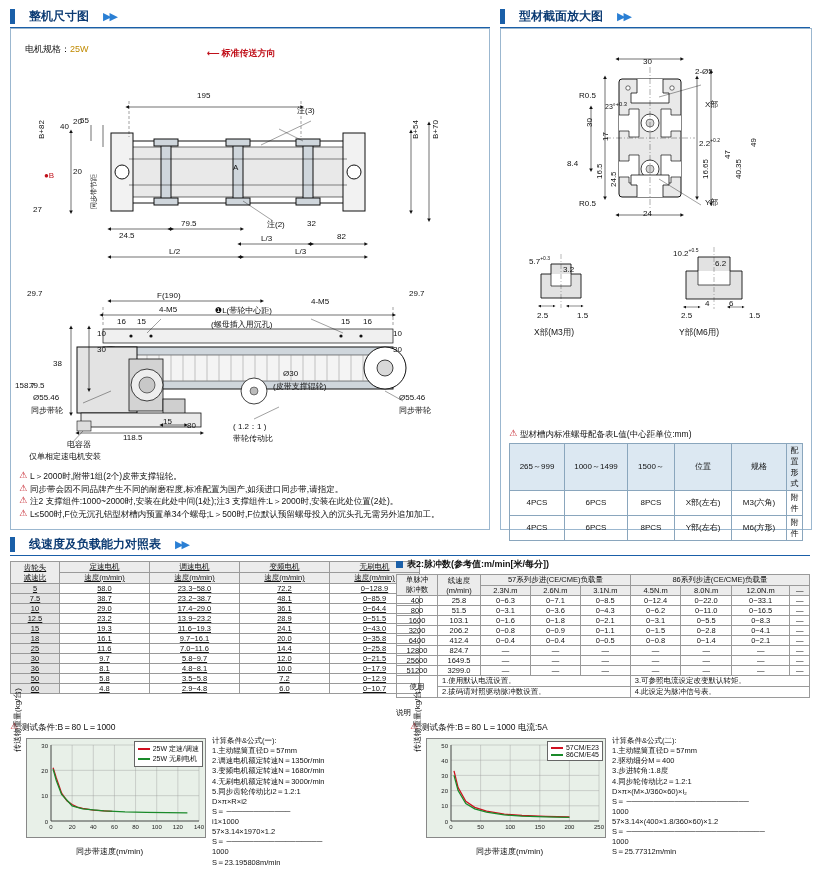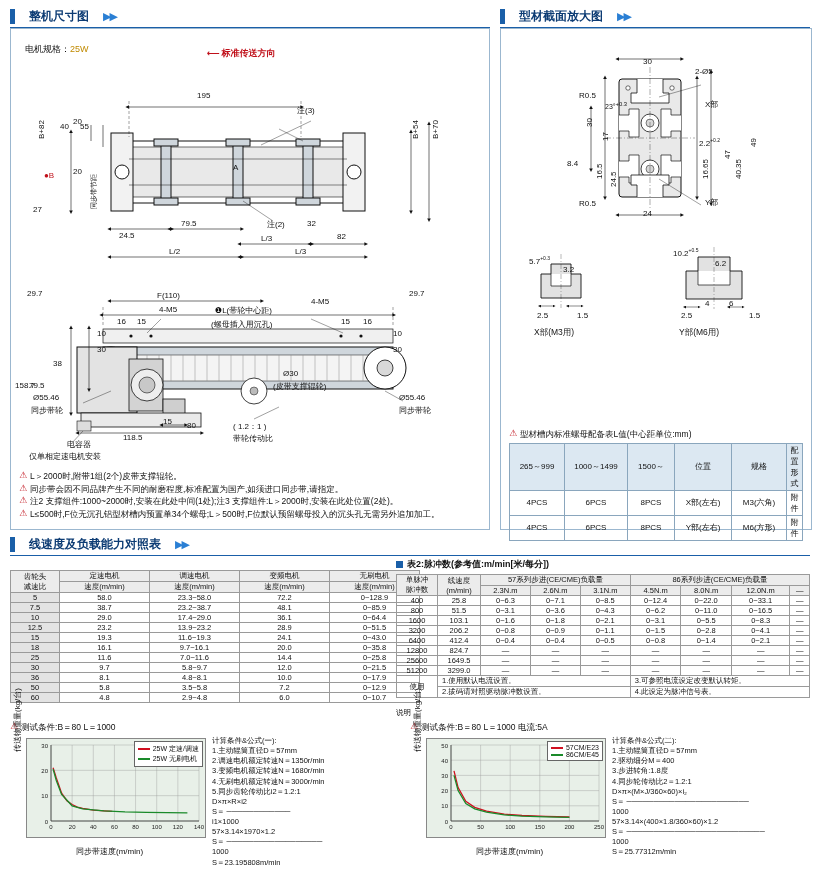--- a/index.html
+++ b/index.html
@@ -171,21 +171,21 @@
     <line x1="100" y1="362" x2="72" y2="374" stroke="#111" stroke-width="0.4"></line>
   </svg>
 
   <div style="position:absolute;left:14px;top:14px;font-size:9px;">
     <span>电机规格：</span><span style="color:#c08a00">25W</span>
   </div>
   <div style="position:absolute;left:196px;top:18px;font-size:9px;font-weight:bold;color:#c0101a;">
     <span style="letter-spacing:-1px;">⟵</span> <span>标准传送方向</span>
   </div>
   <div class="dimtext" style="position:absolute;left:186px;top:62px;">195</div>
-  <div class="dimtext" style="position:absolute;left:36px;top:93px;padding-left:33px;">55</div>
+  <div class="dimtext" style="position:absolute;left:36px;top:87px;padding-left:33px;">55</div>
   <div class="dimtext" style="position:absolute;left:49px;top:93px;">40</div>
   <div class="dimtext" style="position:absolute;left:62px;top:88px;">20</div>
   <div class="dimtext" style="position:absolute;left:62px;top:138px;">20</div>
   <div class="dimtext" style="position:absolute;left:22px;top:176px;">27</div>
   <div class="dimtext" style="position:absolute;left:26px;top:110px;transform:rotate(-90deg);transform-origin:left top;white-space:nowrap;">B+82</div>
   <div class="dimtext" style="position:absolute;left:33px;top:142px;color:#c0101a;">●<span>B</span></div>
   <div class="dimtext" style="position:absolute;left:78px;top:180px;transform:rotate(-90deg);transform-origin:left top;white-space:nowrap;font-size:7px;">同步带节距</div>
   <div class="dimtext" style="position:absolute;left:400px;top:110px;transform:rotate(-90deg);transform-origin:left top;white-space:nowrap;">B+54</div>
   <div class="dimtext" style="position:absolute;left:420px;top:110px;transform:rotate(-90deg);transform-origin:left top;white-space:nowrap;">B+70</div>
   <div class="dimtext" style="position:absolute;left:222px;top:134px;">A</div>
@@ -194,21 +194,21 @@
   <div class="dimtext" style="position:absolute;left:108px;top:202px;">24.5</div>
   <div class="dimtext" style="position:absolute;left:170px;top:190px;">79.5</div>
   <div class="dimtext" style="position:absolute;left:250px;top:205px;">L/3</div>
   <div class="dimtext" style="position:absolute;left:296px;top:190px;">32</div>
   <div class="dimtext" style="position:absolute;left:326px;top:203px;">82</div>
   <div class="dimtext" style="position:absolute;left:158px;top:218px;">L/2</div>
   <div class="dimtext" style="position:absolute;left:284px;top:218px;">L/3</div>
 
   <div class="dimtext" style="position:absolute;left:16px;top:260px;">29.7</div>
   <div class="dimtext" style="position:absolute;left:398px;top:260px;">29.7</div>
-  <div class="dimtext" style="position:absolute;left:146px;top:262px;">F(110)</div>
+  <div class="dimtext" style="position:absolute;left:146px;top:262px;">F(190)</div>
   <div class="dimtext" style="position:absolute;left:204px;top:276px;">❶<span>L(带轮中心距)</span></div>
   <div class="dimtext" style="position:absolute;left:148px;top:276px;">4-M5</div>
   <div class="dimtext" style="position:absolute;left:300px;top:268px;">4-M5</div>
   <div class="dimtext" style="position:absolute;left:200px;top:290px;">(螺母插入用沉孔)</div>
   <div class="dimtext" style="position:absolute;left:106px;top:288px;">16</div>
   <div class="dimtext" style="position:absolute;left:126px;top:288px;">15</div>
   <div class="dimtext" style="position:absolute;left:330px;top:288px;">15</div>
   <div class="dimtext" style="position:absolute;left:352px;top:288px;">16</div>
   <div class="dimtext" style="position:absolute;left:86px;top:300px;">10</div>
   <div class="dimtext" style="position:absolute;left:382px;top:300px;">10</div>
@@ -388,21 +388,21 @@
 <div class="panel" style="left:10px;top:536px;width:800px;">
   <div class="sec-title">
     <span class="sec-bar"></span>
     <span>线速度及负载能力对照表</span>
     <span class="sec-arrow">▶▶</span>
   </div>
   <div class="sec-rule"></div>
 </div>
 
 <div class="panel" style="left:10px;top:558px;width:378px;">
-  <table class="tblsm" style="width:410px;margin-top:12px;">
+  <table class="tblsm" style="width:410px;margin-top:3px;text-decoration:underline;">
     <thead>
       <tr>
         <th rowspan="2" style="width:46px;">齿轮头<br>减速比</th>
         <th>定速电机</th>
         <th>调速电机</th>
         <th>变频电机</th>
         <th>无刷电机</th>
       </tr>
       <tr>
         <th>速度(m/min)</th>

